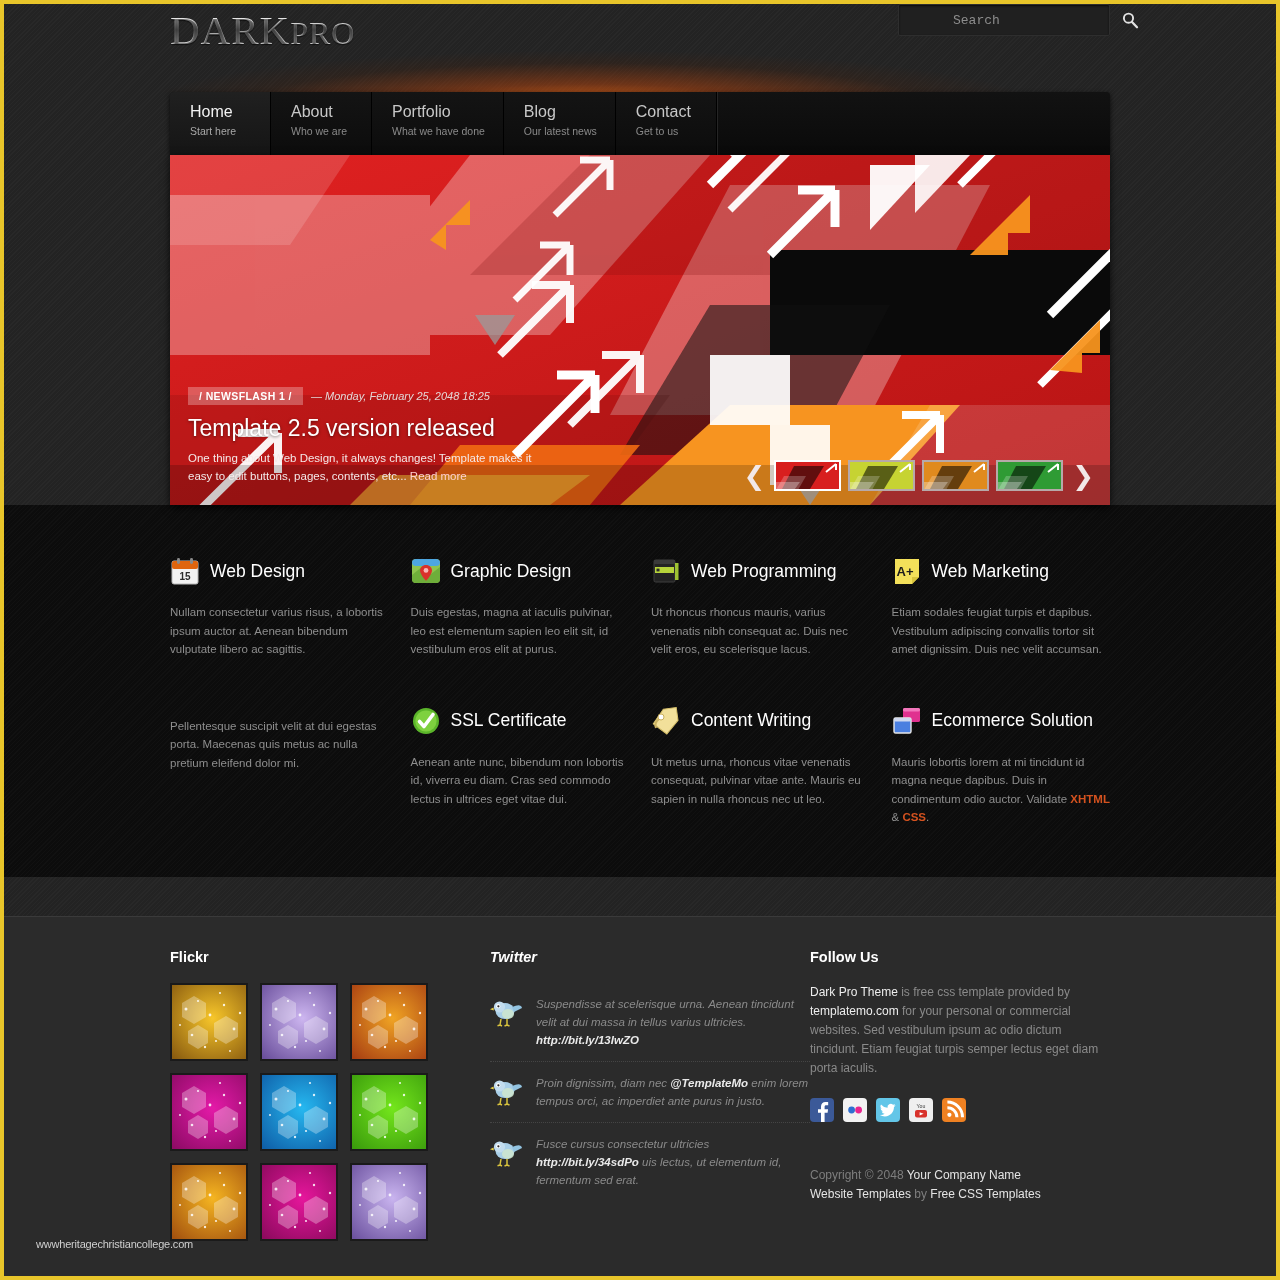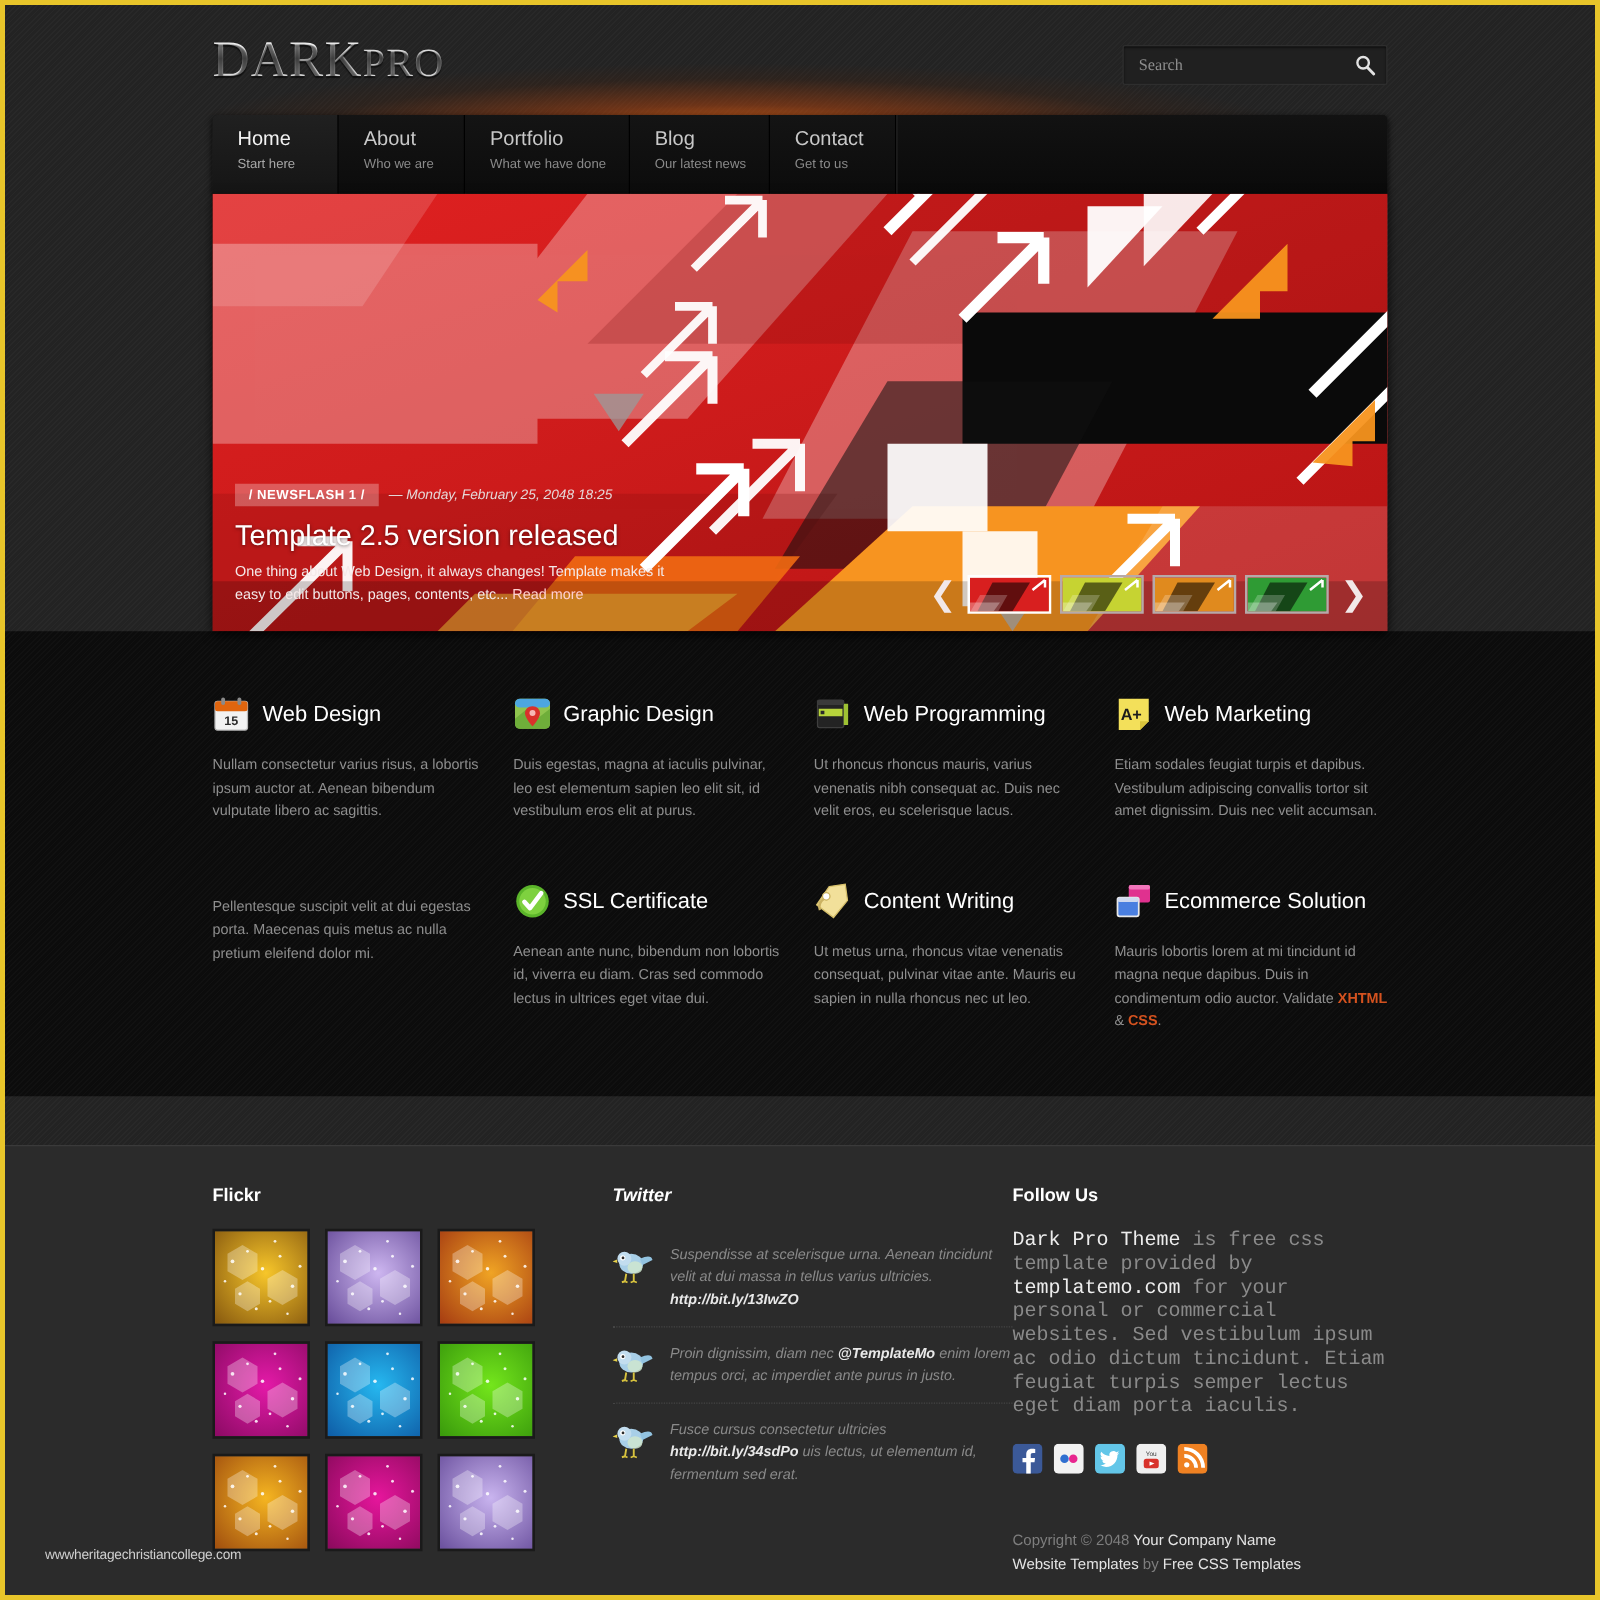--- a/index.html
+++ b/index.html
@@ -20,39 +20,39 @@
 
   
   .header{
     position:relative; height:88px; overflow:hidden;
   }
   .header-glow{
     position:absolute; left:0; right:0; bottom:-10px; height:110px;
     background:radial-gradient(ellipse 560px 70px at 46% 104%, rgba(255,112,20,.85) 0%, rgba(200,72,10,.45) 32%, rgba(90,35,5,.18) 62%, rgba(0,0,0,0) 80%);
     pointer-events:none;
   }
-  .header-inner{ position:relative; z-index:2; display:flex; align-items:flex-end; height:64px; }
+  .header-inner{ position:relative; z-index:2; display:flex; align-items:flex-start; height:64px; }
   .logo{
     font-family:"Liberation Serif", serif;
     font-size:41px; letter-spacing:1px; line-height:1; padding-top:6px;
     background:linear-gradient(to bottom,#ffffff 0%,#f2f2f2 38%,#9a9a9a 55%,#e9e9e9 78%,#bdbdbd 100%);
     -webkit-background-clip:text; background-clip:text; color:transparent;
     text-shadow:0 1px 1px rgba(0,0,0,.6);
     white-space:nowrap;
   }
   .logo .pro{ font-size:32px; }
   .search-box{
     margin-left:auto; width:212px; height:32px; background:#202020;
     border:1px solid #2e2e2e; border-radius:2px;
     display:flex; align-items:center; padding:0 8px 0 12px;
     box-shadow:inset 0 1px 2px rgba(0,0,0,.7);
   }
   .search-box input{
     flex:1; background:transparent; border:none; outline:none;
-    color:#3b82f6; font-size:13px; font-family:Liberation Serif, serif;
+    color:#3b82f6; font-size:13px; font-family:Liberation Mono, monospace;margin-left:42px;
   }
   .search-box input::placeholder{ color:#8d8d8d; }
   .search-icon{ width:18px; height:18px; flex:0 0 18px; }
 
   
   .nav{
     height:63px; background:linear-gradient(to bottom,#111 0%,#181818 45%,#101010 100%);
     border-radius:4px 4px 0 0; display:flex; box-shadow:0 2px 5px rgba(0,0,0,.8);
     overflow:hidden;
   }
@@ -124,21 +124,21 @@
   .fcol-twitter{ width:320px; padding-left:0;font-style:italic; }
   .fcol-follow{ flex:1; padding-left:0; }
   .fh{ color:#fff; font-size:14.5px; font-weight:bold; margin-bottom:18px; }
   .flickr-grid{ display:grid; grid-template-columns:repeat(3,78px); gap:12px; }
   .fimg{ width:78px; height:78px; border:2px solid #1a1a1a; }
   .tw{ display:flex; gap:12px; padding:12px 0; }
   .tw + .tw{ border-top:1px dotted #454545; }
   .tw-ico{ width:34px; height:30px; flex:0 0 34px; margin-top:2px; }
   .tw-txt{ font-size:11.5px; line-height:18px; color:#8a8a8a; }
   .tw-txt a{ color:#e9e9e9; text-decoration:none; font-weight:bold; }
-  .follow-txt{ font-size:16px; line-height:19px; color:#8a8a8a;font-family:Liberation Mono, monospace; }
+  .follow-txt{ font-size:12px; line-height:19px; color:#8a8a8a; }
   .follow-txt a{ color:#ededed; text-decoration:none; }
   .social{ display:flex; gap:9px; margin-top:20px; }
   .soc{ width:24px; height:24px; border-radius:4px; cursor:pointer; }
   .copy{ margin-top:44px; font-size:12px; line-height:19px; color:#7e7e7e; }
   .copy a{ color:#e4e4e4; text-decoration:none; }
   .watermark{
     position:absolute; left:32px; bottom:26px; font-size:11px; color:#cfcfcf;
     letter-spacing:-.2px; z-index:9;
   }
 </style>

